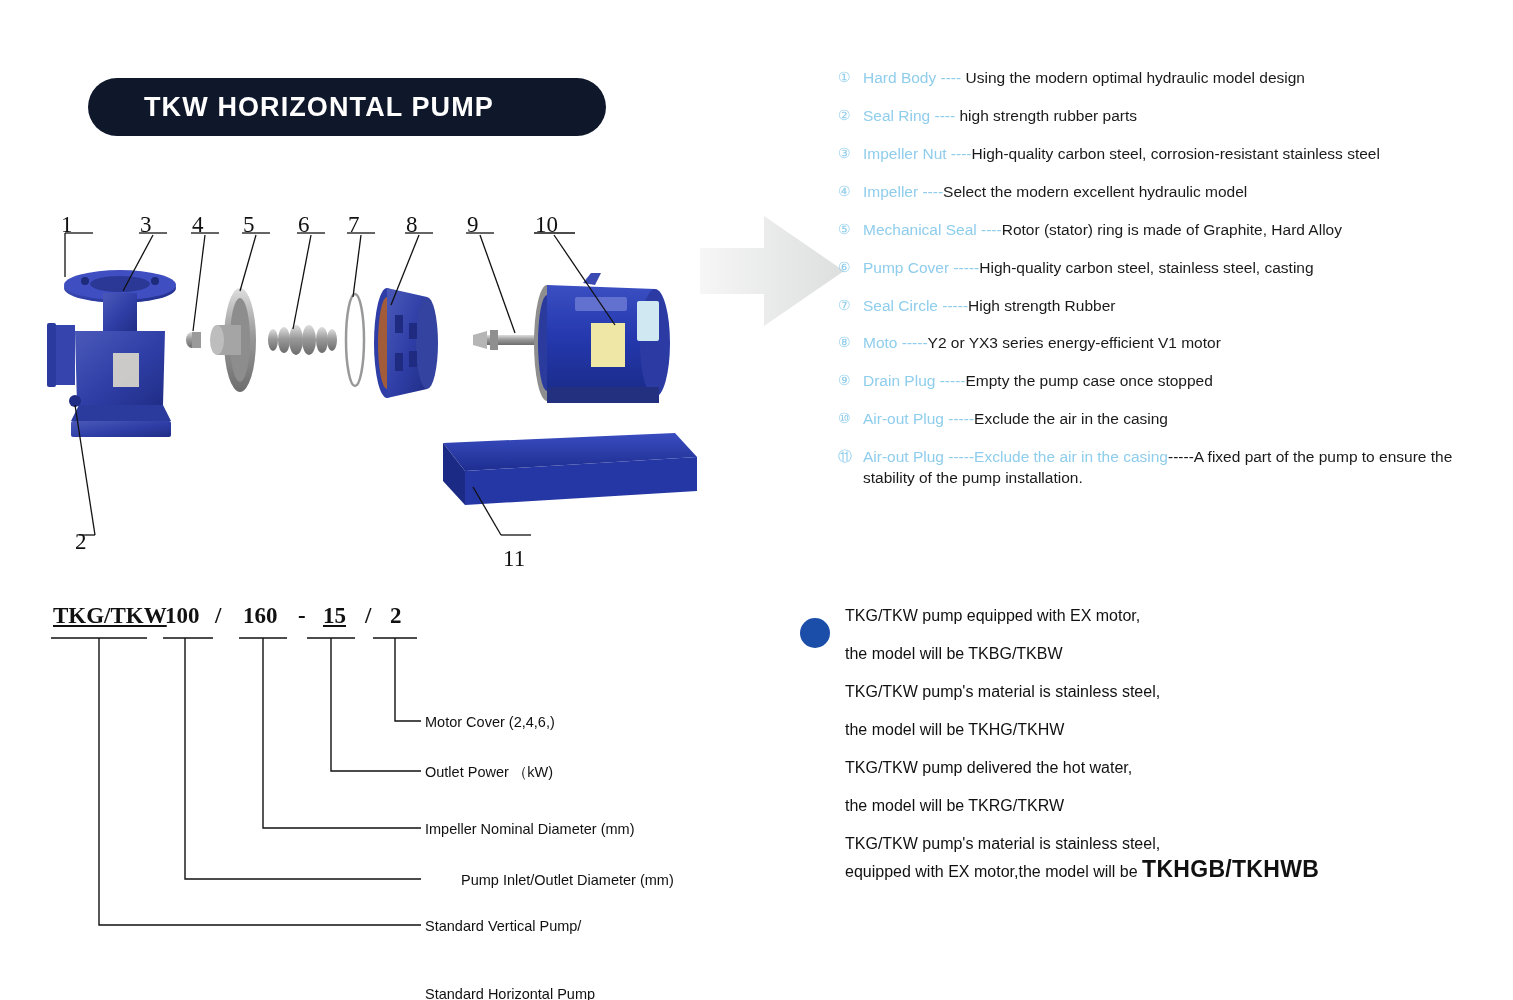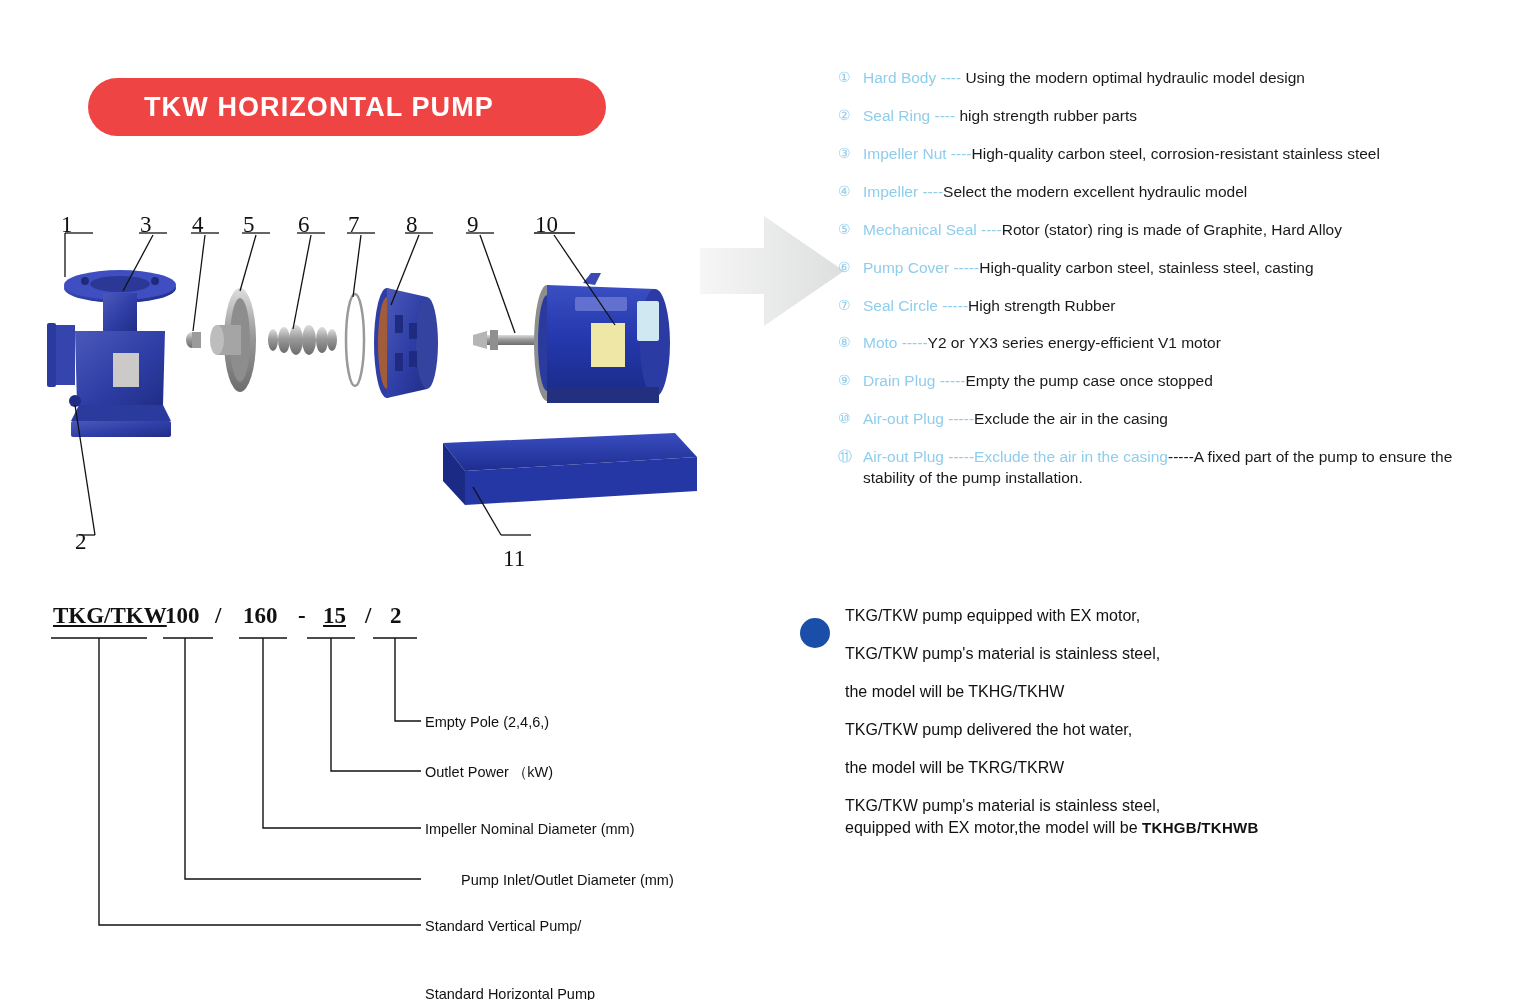--- a/index.html
+++ b/index.html
@@ -5,21 +5,21 @@
   html,body{margin:0;padding:0;background:#ffffff;}
   body{
     width:1513px;height:1000px;position:relative;overflow:hidden;
     font-family:"Liberation Sans", sans-serif;
     color:#1a1a1a;
   }
 
   
   #title-banner{
     position:absolute;left:88px;top:78px;width:518px;height:58px;
-    background:#ef4444;border-radius:29px;
+    background:#0f172a;border-radius:29px;
     display:flex;align-items:center;
   }
   #title-banner .txt{
     color:#ffffff;font-size:27px;font-weight:bold;letter-spacing:1.1px;
     margin-left:56px;
   }
 
   
   #pump-figure{position:absolute;left:35px;top:205px;width:680px;height:365px;}
 
@@ -62,21 +62,21 @@
   #notes{position:absolute;left:800px;top:608px;width:660px;}
   #notes .bullet{
     position:absolute;left:0;top:10px;width:30px;height:30px;border-radius:50%;
     background:#1b4ea8;
   }
   #notes .note-lines{margin-left:45px;}
   .note-line{
     font-size:16px;color:#111;line-height:1.0;margin-bottom:22px;white-space:nowrap;
   }
   .note-line.tight{margin-bottom:6px;}
-  .note-line .big{font-size:15px;font-weight:bold;letter-spacing:.3px;}
+  .note-line .big{font-size:23px;font-weight:bold;letter-spacing:.3px;}
 </style>
 </head>
 <body>
 
 <div id="title-banner">
   <span class="txt">TKW HORIZONTAL PUMP</span>
 </div>
 
 <div id="pump-figure">
 
@@ -299,21 +299,21 @@
 
   <div class="code-token" style="left:18px;top:8px;text-decoration:underline;">TKG/TKW</div>
   <div class="code-token" style="left:130px;top:8px;">100</div>
   <div class="code-token" style="left:180px;top:8px;">/</div>
   <div class="code-token" style="left:208px;top:8px;">160</div>
   <div class="code-token" style="left:263px;top:8px;">-</div>
   <div class="code-token" style="left:288px;top:8px;text-decoration:underline;">15</div>
   <div class="code-token" style="left:330px;top:8px;">/</div>
   <div class="code-token" style="left:355px;top:8px;">2</div>
 
-  <div class="code-label" style="left:390px;top:118px;">Empty Pole (2,4,6,)</div>
+  <div class="code-label" style="left:390px;top:118px;">Motor Cover (2,4,6,)</div>
   <div class="code-label" style="left:390px;top:168px;">Outlet Power （kW)</div>
   <div class="code-label" style="left:390px;top:225px;">Impeller Nominal Diameter (mm)</div>
   <div class="code-label" style="left:390px;top:276px;margin-left:36px;">Pump Inlet/Outlet Diameter (mm)</div>
   <div class="code-label" style="left:390px;top:322px;">Standard Vertical Pump/</div>
   <div class="code-label" style="left:390px;top:342px;margin-top:48px;">Standard  Horizontal Pump</div>
 
   <svg id="model-svg" viewBox="0 0 700 370">
     <g stroke="#111" stroke-width="1.6" fill="none">
 
       <path d="M16 43 L112 43"></path>
@@ -334,20 +334,21 @@
 
       <path d="M360 43 L360 126 L386 126"></path>
     </g>
   </svg>
 </div>
 
 <div id="notes">
   <div class="bullet"></div>
   <div class="note-lines">
     <div class="note-line">TKG/TKW pump equipped with EX motor,</div>
+    <div class="note-line">the model will be TKBG/TKBW</div>
     <div class="note-line">TKG/TKW pump's material is stainless steel,</div>
     <div class="note-line">the model will be TKHG/TKHW</div>
     <div class="note-line">TKG/TKW pump delivered the hot water,</div>
     <div class="note-line">the model will be TKRG/TKRW</div>
     <div class="note-line tight">TKG/TKW pump's material is stainless steel,</div>
     <div class="note-line"><span>equipped with EX motor,the model will be </span><span class="big">TKHGB/TKHWB</span></div>
   </div>
 </div>
 
 </body></html>

